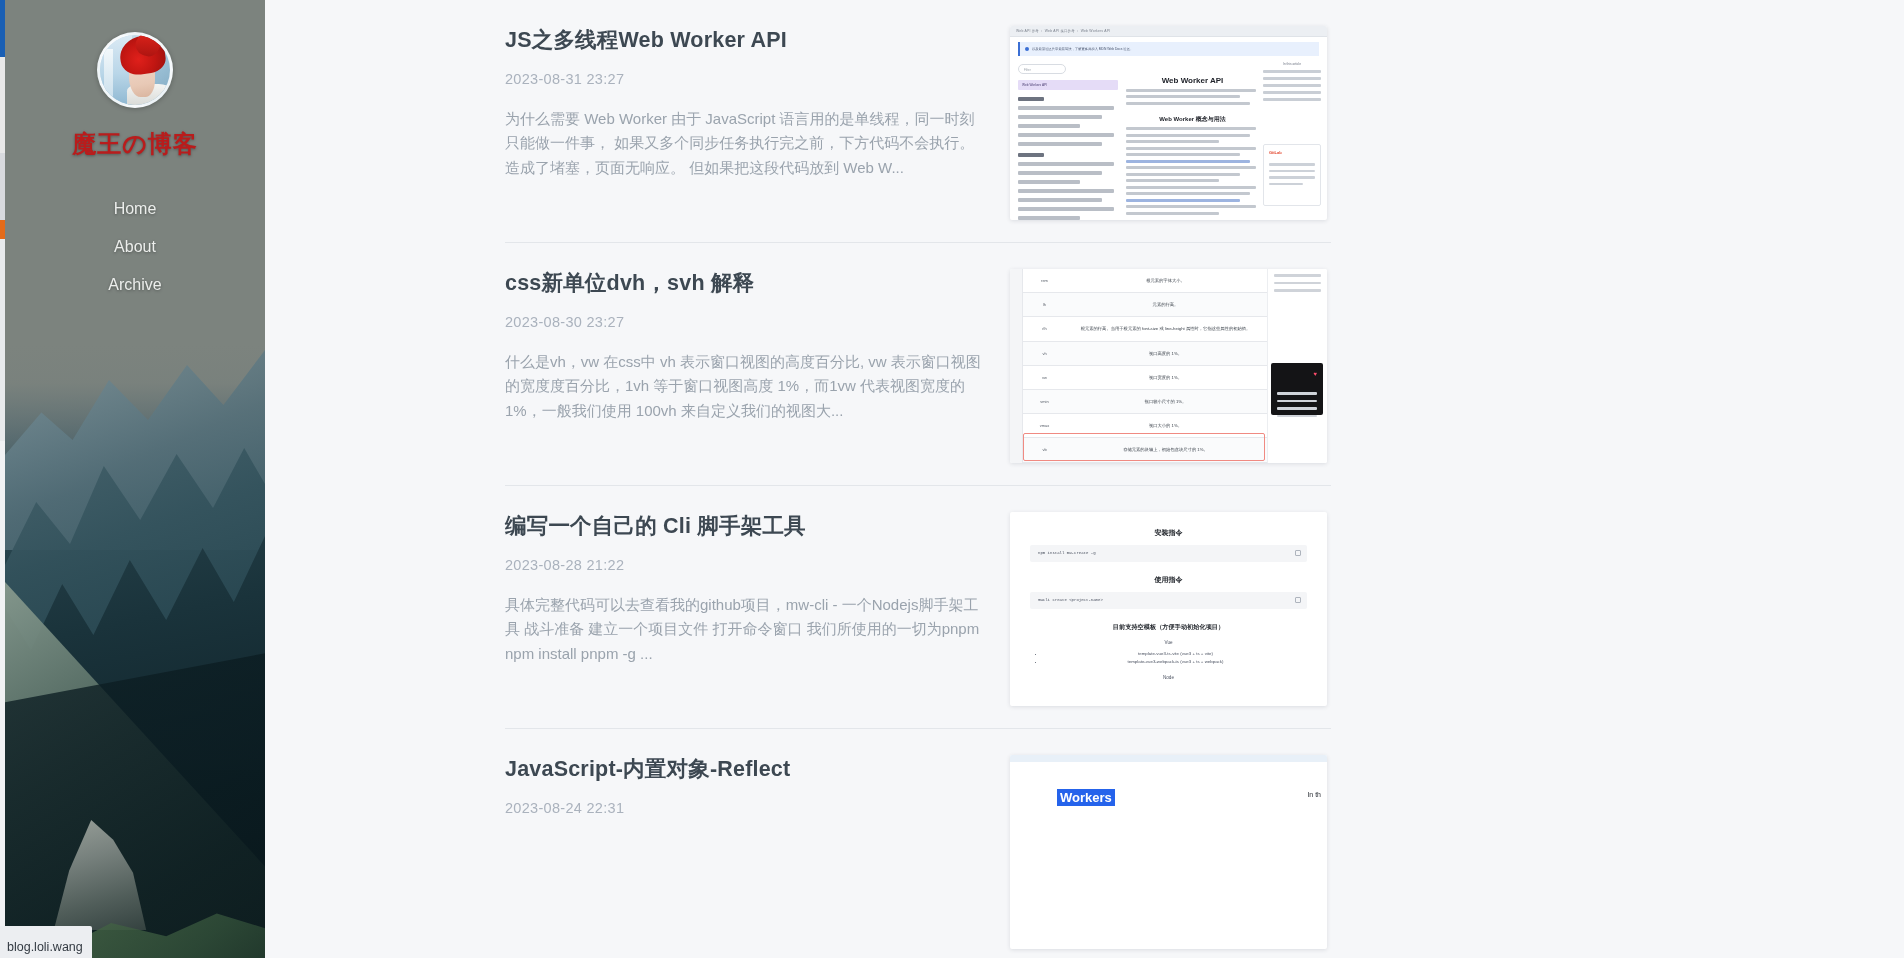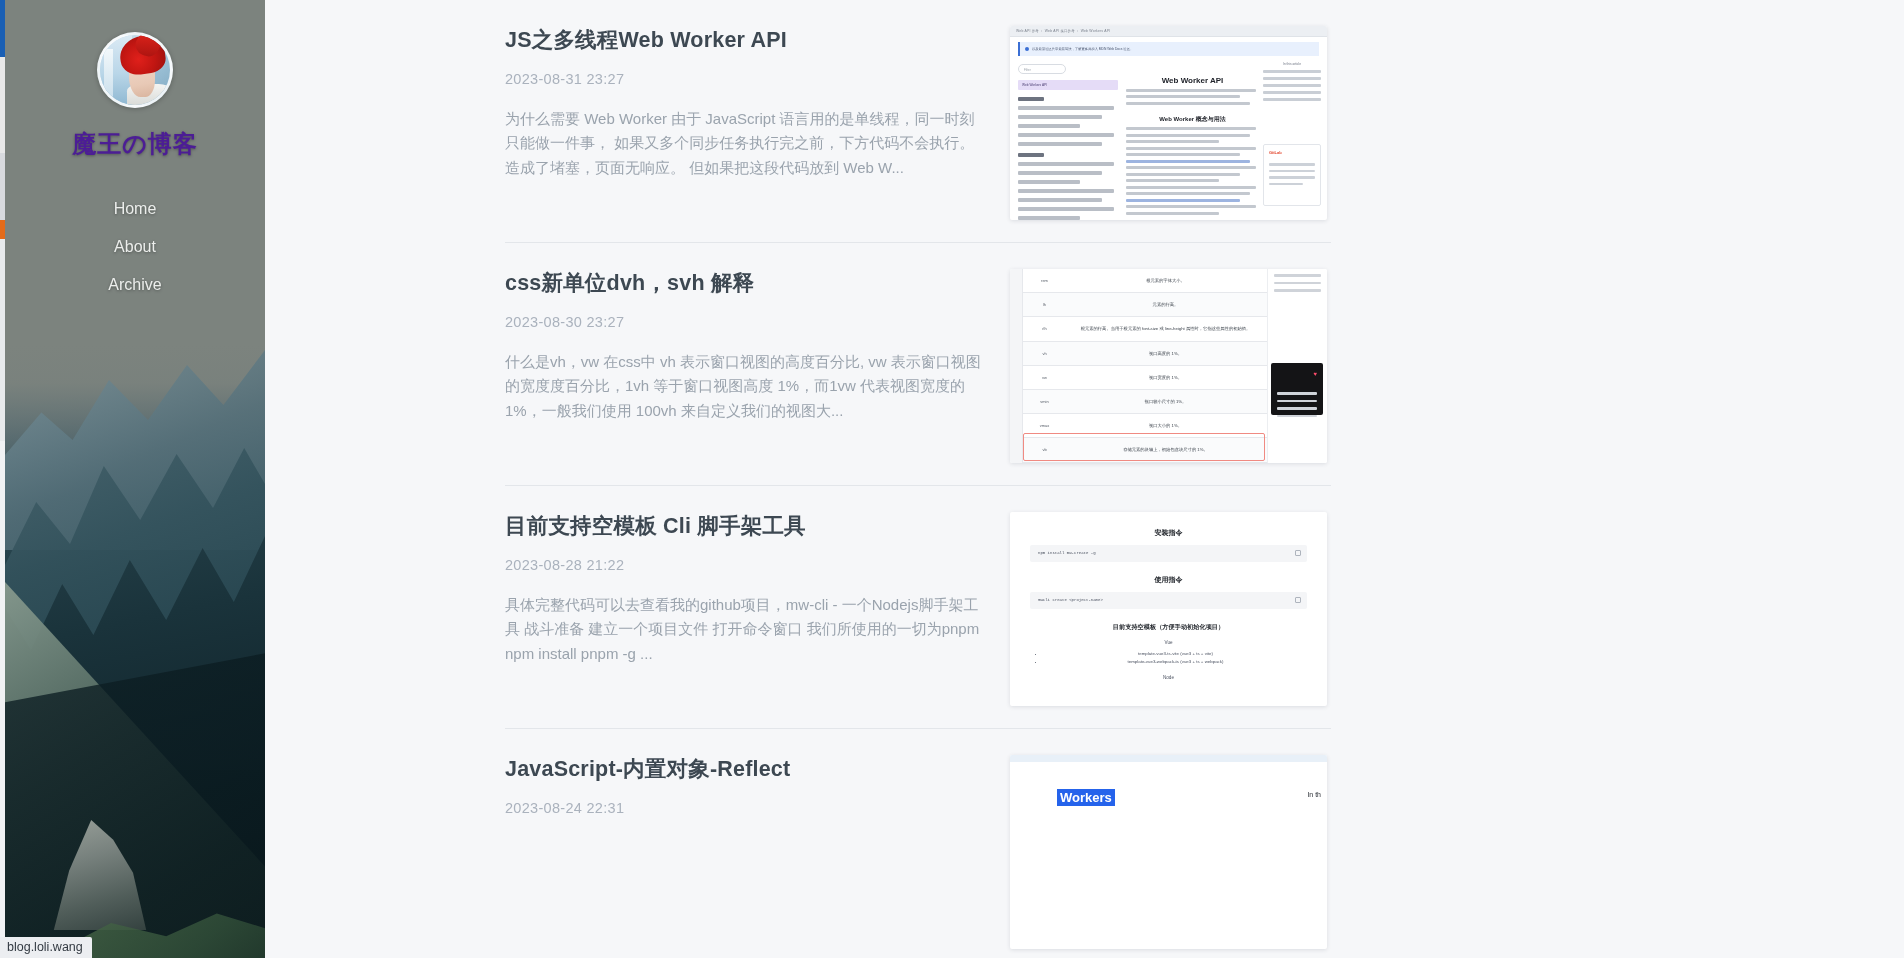--- a/index.html
+++ b/index.html
@@ -126,21 +126,21 @@
   .av-hair2{position:absolute; left:52%; top:-4%; width:34%; height:34%;
            background:linear-gradient(160deg,#e5251c,#a81310);
            border-radius:60% 40% 50% 50%; transform:rotate(22deg);}
   .av-body{position:absolute; left:38%; bottom:0; width:62%; height:30%;
            background:linear-gradient(180deg,#f4f4f2,#d9dbd8);
            border-radius:34% 26% 0 0;}
 
   #sb-title{
     position:absolute; left:0; top:128px; width:100%;
     text-align:center; font-size:24px; font-weight:700;
-    color:#4c1d95; letter-spacing:1px;
+    color:#b91c1c; letter-spacing:1px;
     text-shadow:0 1px 3px rgba(0,0,0,.35);
   }
   #sb-nav{ position:absolute; left:0; top:190px; width:100%; }
   .nav-item{
     display:block; width:100%; text-align:center;
     font-size:16px; color:#eceeec; padding:10px 0;
     text-shadow:0 1px 3px rgba(0,0,0,.35);
     cursor:pointer; text-decoration:none;
   }
 
@@ -258,21 +258,21 @@
   .t4{ background:#fff; }
   .t4 .top{position:absolute;left:0;top:0;width:100%;height:7px;background:#e8f0f8;}
   .t4 .sel{position:absolute;left:47px;top:34px;background:#2563eb;color:#fff;
            font-size:13px;font-weight:700;padding:1px 3px;}
   .t4 .rt{position:absolute;right:6px;top:36px;font-size:7px;color:#2b2f36;}
 
   
   #status-tooltip{
     position:absolute; left:0; bottom:0; z-index:60;
     background:#eceef1; color:#333a42;
-    font-size:12.5px; padding:3px 9px 4px 7px;
+    font-size:12.5px; padding:14px 9px 4px 7px;
     border-top-right-radius:2px;
     font-family:"Liberation Sans", sans-serif;
   }
 </style>
 </head>
 <body>
 
 <div id="bg-window-sliver"></div>
 
 <aside id="sidebar">
@@ -442,21 +442,21 @@
               <div class="l"></div>
               <div class="l"></div>
           </div>
         </div>
         <div class="redbox"></div>
       </div>
     </article>
 
     <article class="post">
       <div class="post-text">
-        <a class="post-title" href="#">目前支持空模板 Cli 脚手架工具</a>
+        <a class="post-title" href="#">编写一个自己的 Cli 脚手架工具</a>
         <div class="post-date">2023-08-28 21:22</div>
         <div class="post-excerpt">具体完整代码可以去查看我的github项目，mw-cli - 一个Nodejs脚手架工具 战斗准备 建立一个项目文件 打开命令窗口 我们所使用的一切为pnpm npm install pnpm -g ...</div>
       </div>
       <div class="post-thumb t3">
         <h3>安装指令</h3>
         <div class="code">
           <span>npm install mw-create -g</span>
           <div class="cp"></div>
         </div>
         <h3 class="mt">使用指令</h3>

